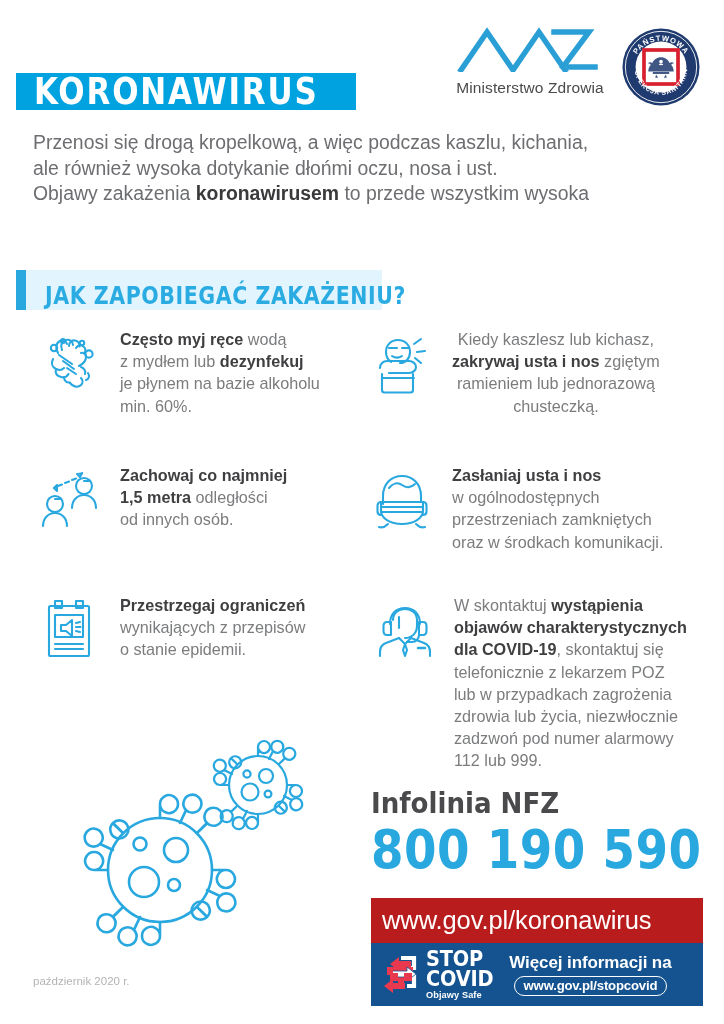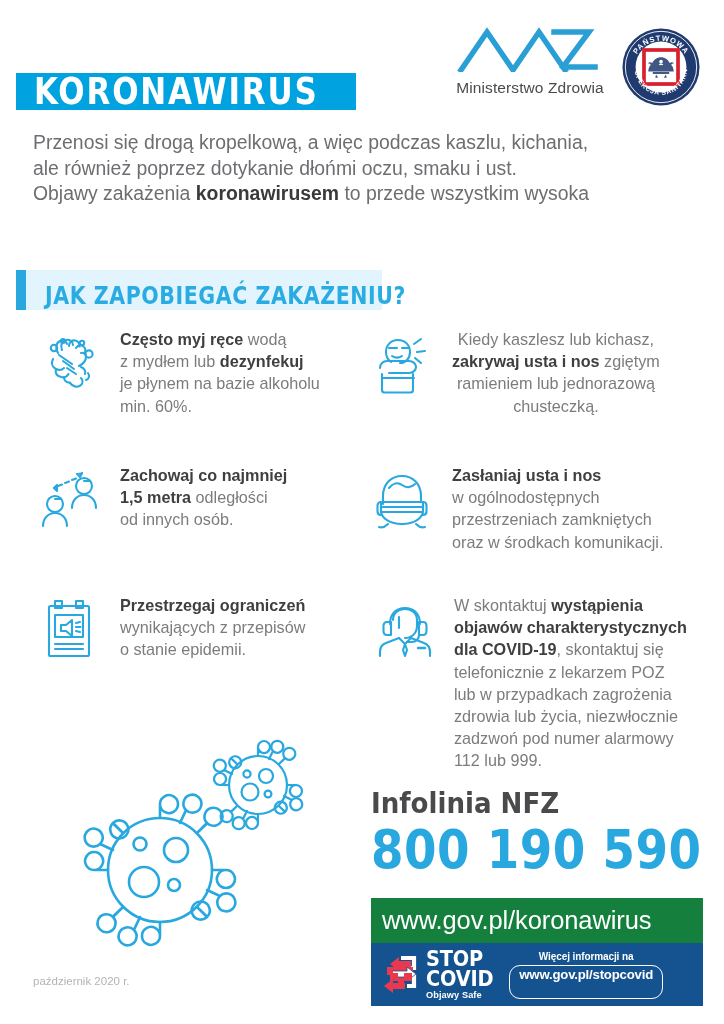--- a/index.html
+++ b/index.html
@@ -189,21 +189,21 @@
     white-space: nowrap;
   }
 
   
   .url-banner {
     position: absolute;
     left: 371px;
     top: 898px;
     width: 332px;
     height: 45px;
-    background: #15803d;
+    background: #b91c1c;
     display: flex;
     align-items: center;
   }
   .url-banner-text {
     color: #ffffff;
     font-size: 25.5px;
     margin-left: 11px;
     white-space: nowrap;
     letter-spacing: -0.1px;
   }
@@ -244,31 +244,31 @@
     display: block;
     margin-top: 2px;
     letter-spacing: 0.1px;
   }
   .sc-right {
     margin-left: 16px;
     text-align: center;
     color: #ffffff;
   }
   .sc-more {
-    font-size: 10px;
+    font-size: 17px;
     font-weight: bold;
     letter-spacing: -0.1px;
     display: block;
   }
   .sc-pill {
     display: inline-block;
     margin-top: 3px;
     border: 1.6px solid #ffffff;
     border-radius: 11px;
-    padding: 1px 9px 16px;
+    padding: 1px 9px 2px;
     font-size: 13.2px;
     font-weight: bold;
     letter-spacing: -0.2px;
     white-space: nowrap;
   }
 
   
   .footer-date {
     position: absolute;
     left: 33px;
@@ -327,21 +327,21 @@
 
   <div class="title-bar">
     <div class="title-accent"></div>
     <div class="title-box">
       <span class="title-text">KORONAWIRUS</span>
     </div>
   </div>
 
   <div class="intro">
     <div>Przenosi się drogą kropelkową, a więc podczas kaszlu, kichania,</div>
-    <div>ale również poprzez dotykanie dłońmi oczu, smaku i ust.</div>
+    <div>ale również wysoka dotykanie dłońmi oczu, nosa i ust.</div>
     <div class="l3"><span>Objawy zakażenia </span><b>koronawirusem</b><span> to przede wszystkim wysoka</span></div>
   </div>
 
   <div class="section-bar">
     <div class="section-accent"></div>
     <span class="section-title">JAK ZAPOBIEGAĆ ZAKAŻENIU?</span>
   </div>
 
   <div class="tip tip-1">
     <span class="tip-icon">

